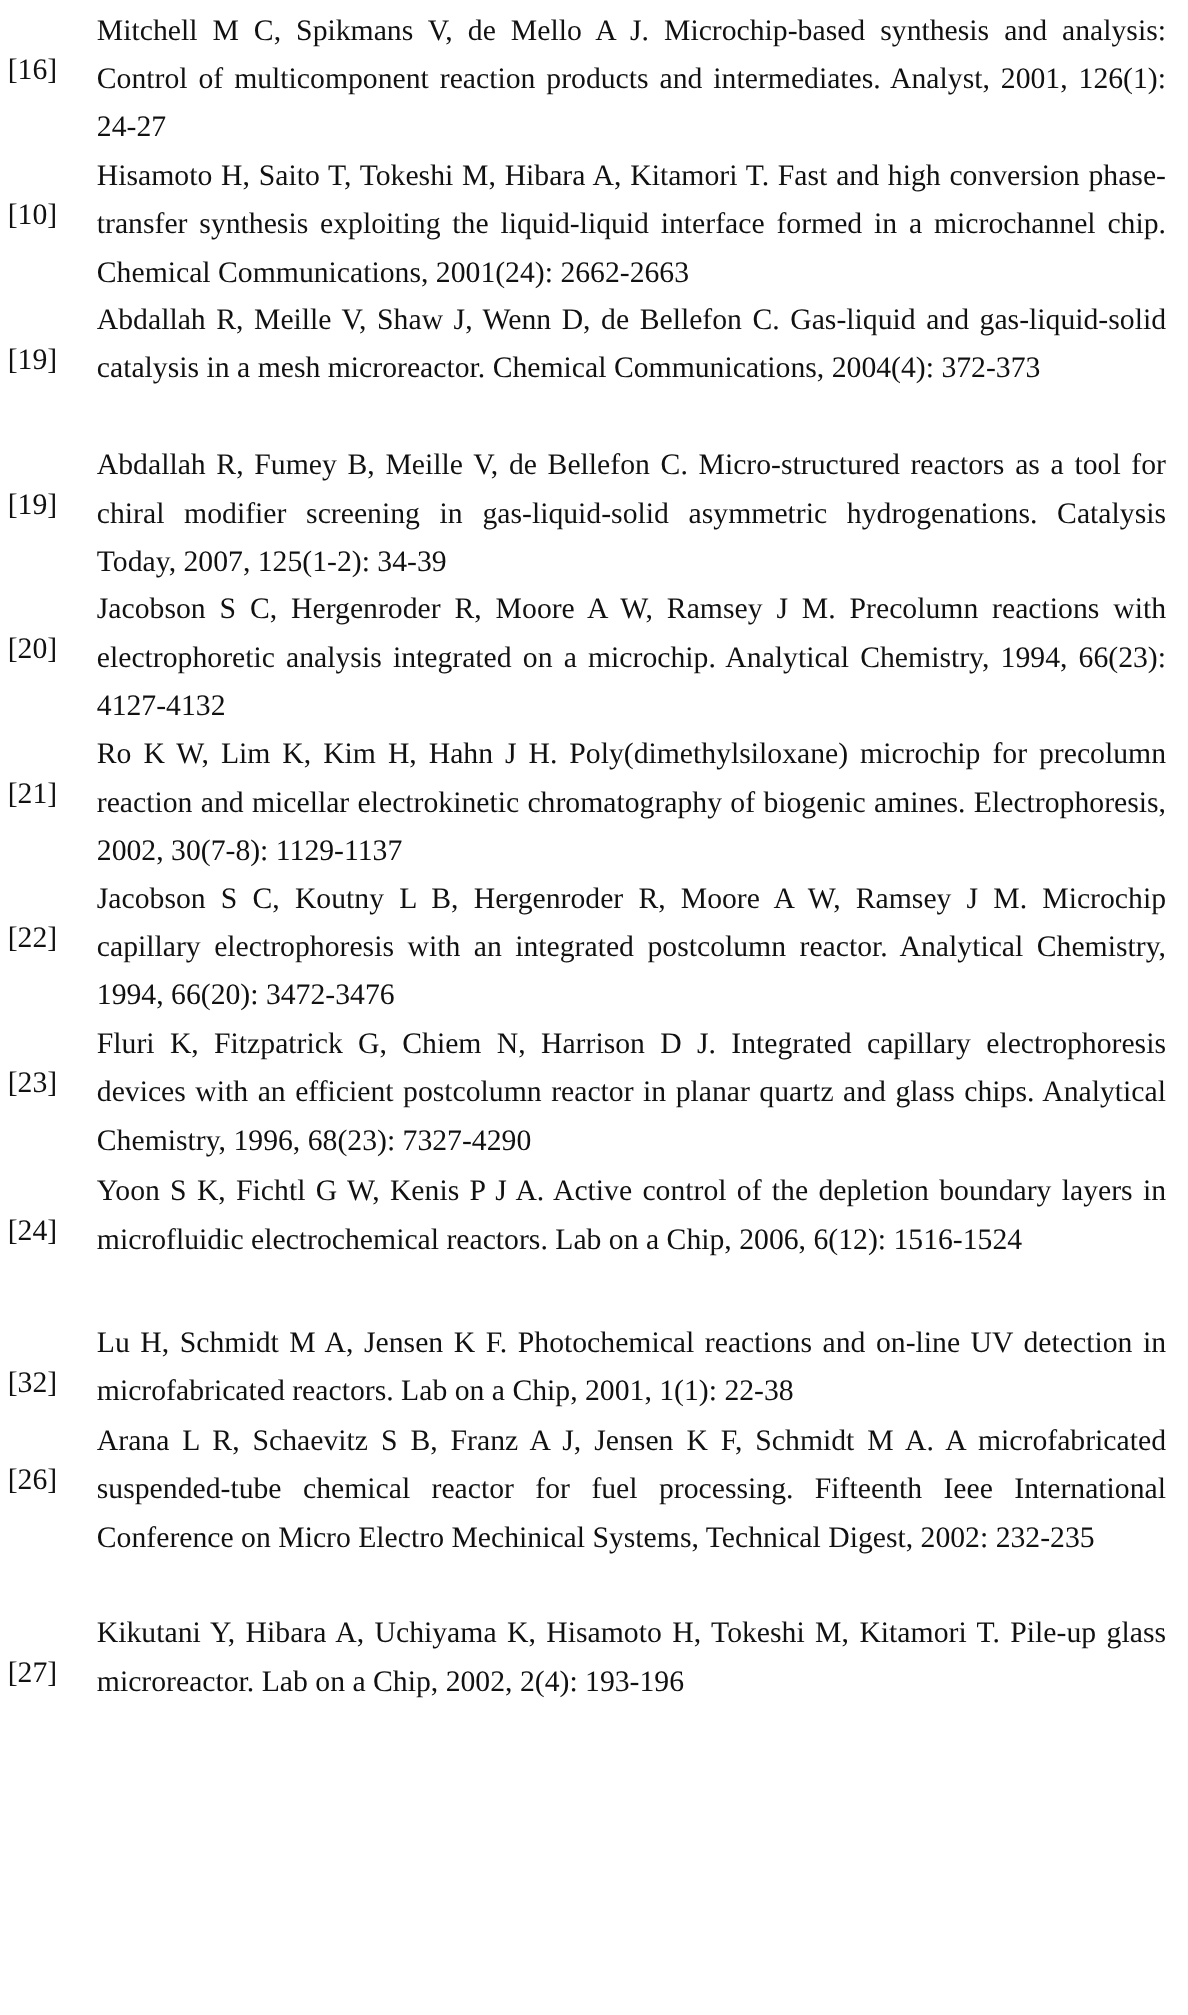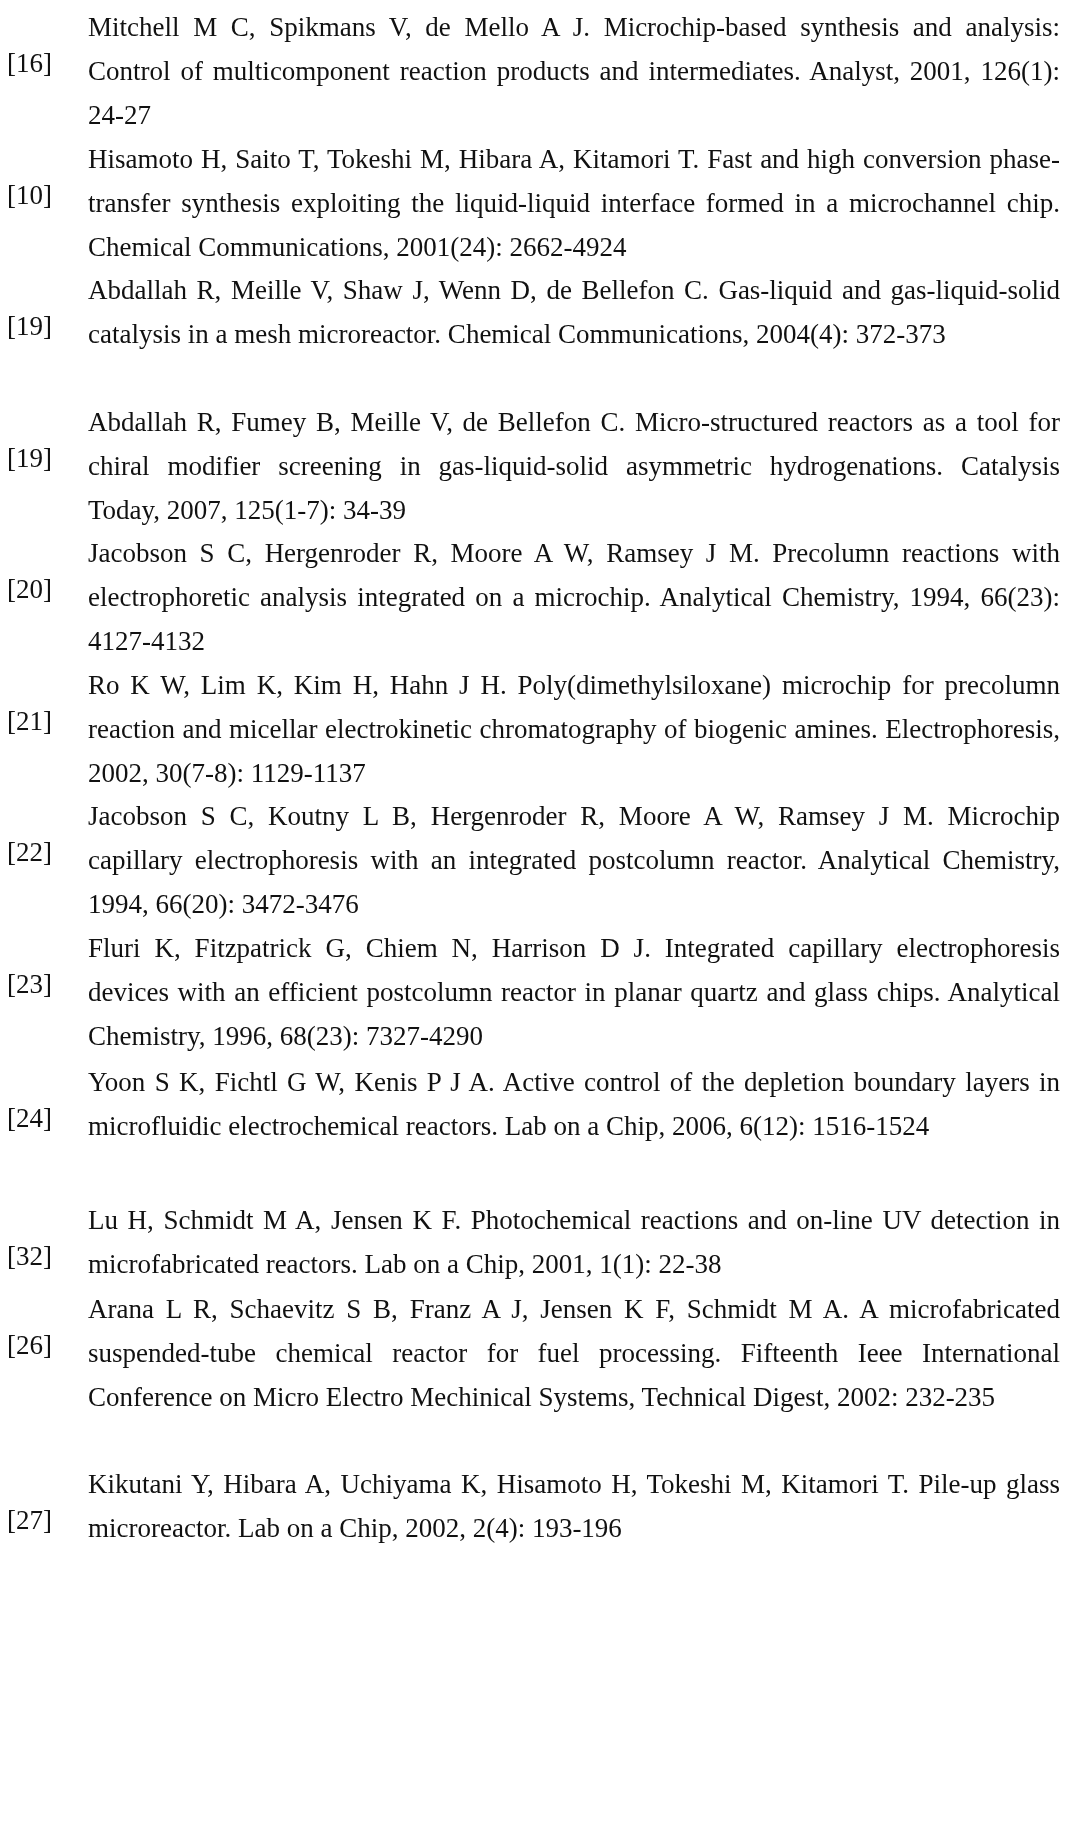--- a/index.html
+++ b/index.html
@@ -49,29 +49,29 @@
 </head>
 <body>
 
 <div class="ref-list">
   <div class="ref" style="top:5px">
     <span class="ref-num">[16]</span>
     <p class="ref-text">Mitchell M C, Spikmans V, de Mello A J. Microchip-based synthesis and analysis: Control of multicomponent reaction products and intermediates. Analyst, 2001, 126(1): 24-27</p>
   </div>
   <div class="ref" style="top:137px">
     <span class="ref-num">[10]</span>
-    <p class="ref-text">Hisamoto H, Saito T, Tokeshi M, Hibara A, Kitamori T. Fast and high conversion phase-transfer synthesis exploiting the liquid-liquid interface formed in a microchannel chip. Chemical Communications, 2001(24): 2662-4924</p>
+    <p class="ref-text">Hisamoto H, Saito T, Tokeshi M, Hibara A, Kitamori T. Fast and high conversion phase-transfer synthesis exploiting the liquid-liquid interface formed in a microchannel chip. Chemical Communications, 2001(24): 2662-2663</p>
   </div>
   <div class="ref" style="top:268px">
     <span class="ref-num">[19]</span>
     <p class="ref-text">Abdallah R, Meille V, Shaw J, Wenn D, de Bellefon C. Gas-liquid and gas-liquid-solid catalysis in a mesh microreactor. Chemical Communications, 2004(4): 372-373</p>
   </div>
   <div class="ref" style="top:400px">
     <span class="ref-num">[19]</span>
-    <p class="ref-text">Abdallah R, Fumey B, Meille V, de Bellefon C. Micro-structured reactors as a tool for chiral modifier screening in gas-liquid-solid asymmetric hydrogenations. Catalysis Today, 2007, 125(1-7): 34-39</p>
+    <p class="ref-text">Abdallah R, Fumey B, Meille V, de Bellefon C. Micro-structured reactors as a tool for chiral modifier screening in gas-liquid-solid asymmetric hydrogenations. Catalysis Today, 2007, 125(1-2): 34-39</p>
   </div>
   <div class="ref" style="top:531px">
     <span class="ref-num">[20]</span>
     <p class="ref-text">Jacobson S C, Hergenroder R, Moore A W, Ramsey J M. Precolumn reactions with electrophoretic analysis integrated on a microchip. Analytical Chemistry, 1994, 66(23): 4127-4132</p>
   </div>
   <div class="ref" style="top:663px">
     <span class="ref-num">[21]</span>
     <p class="ref-text">Ro K W, Lim K, Kim H, Hahn J H. Poly(dimethylsiloxane) microchip for precolumn reaction and micellar electrokinetic chromatography of biogenic amines. Electrophoresis, 2002, 30(7-8): 1129-1137</p>
   </div>
   <div class="ref" style="top:794px">

